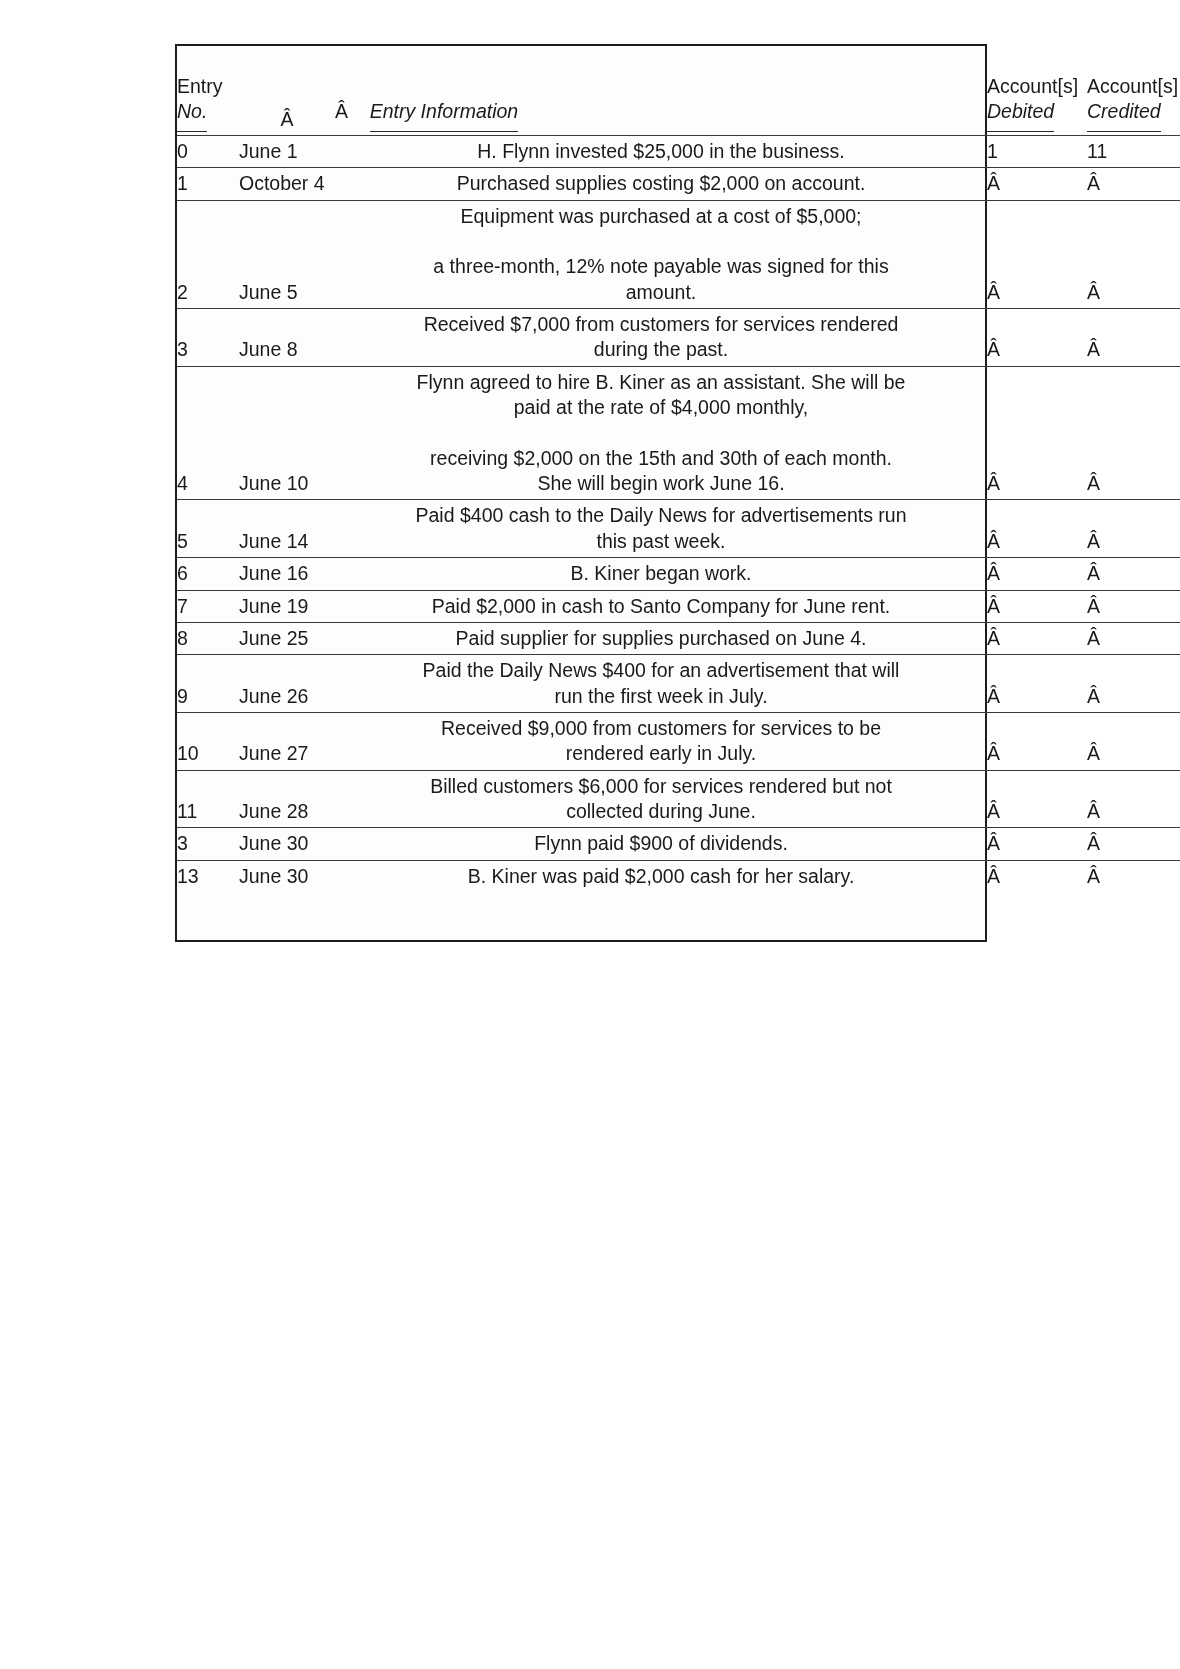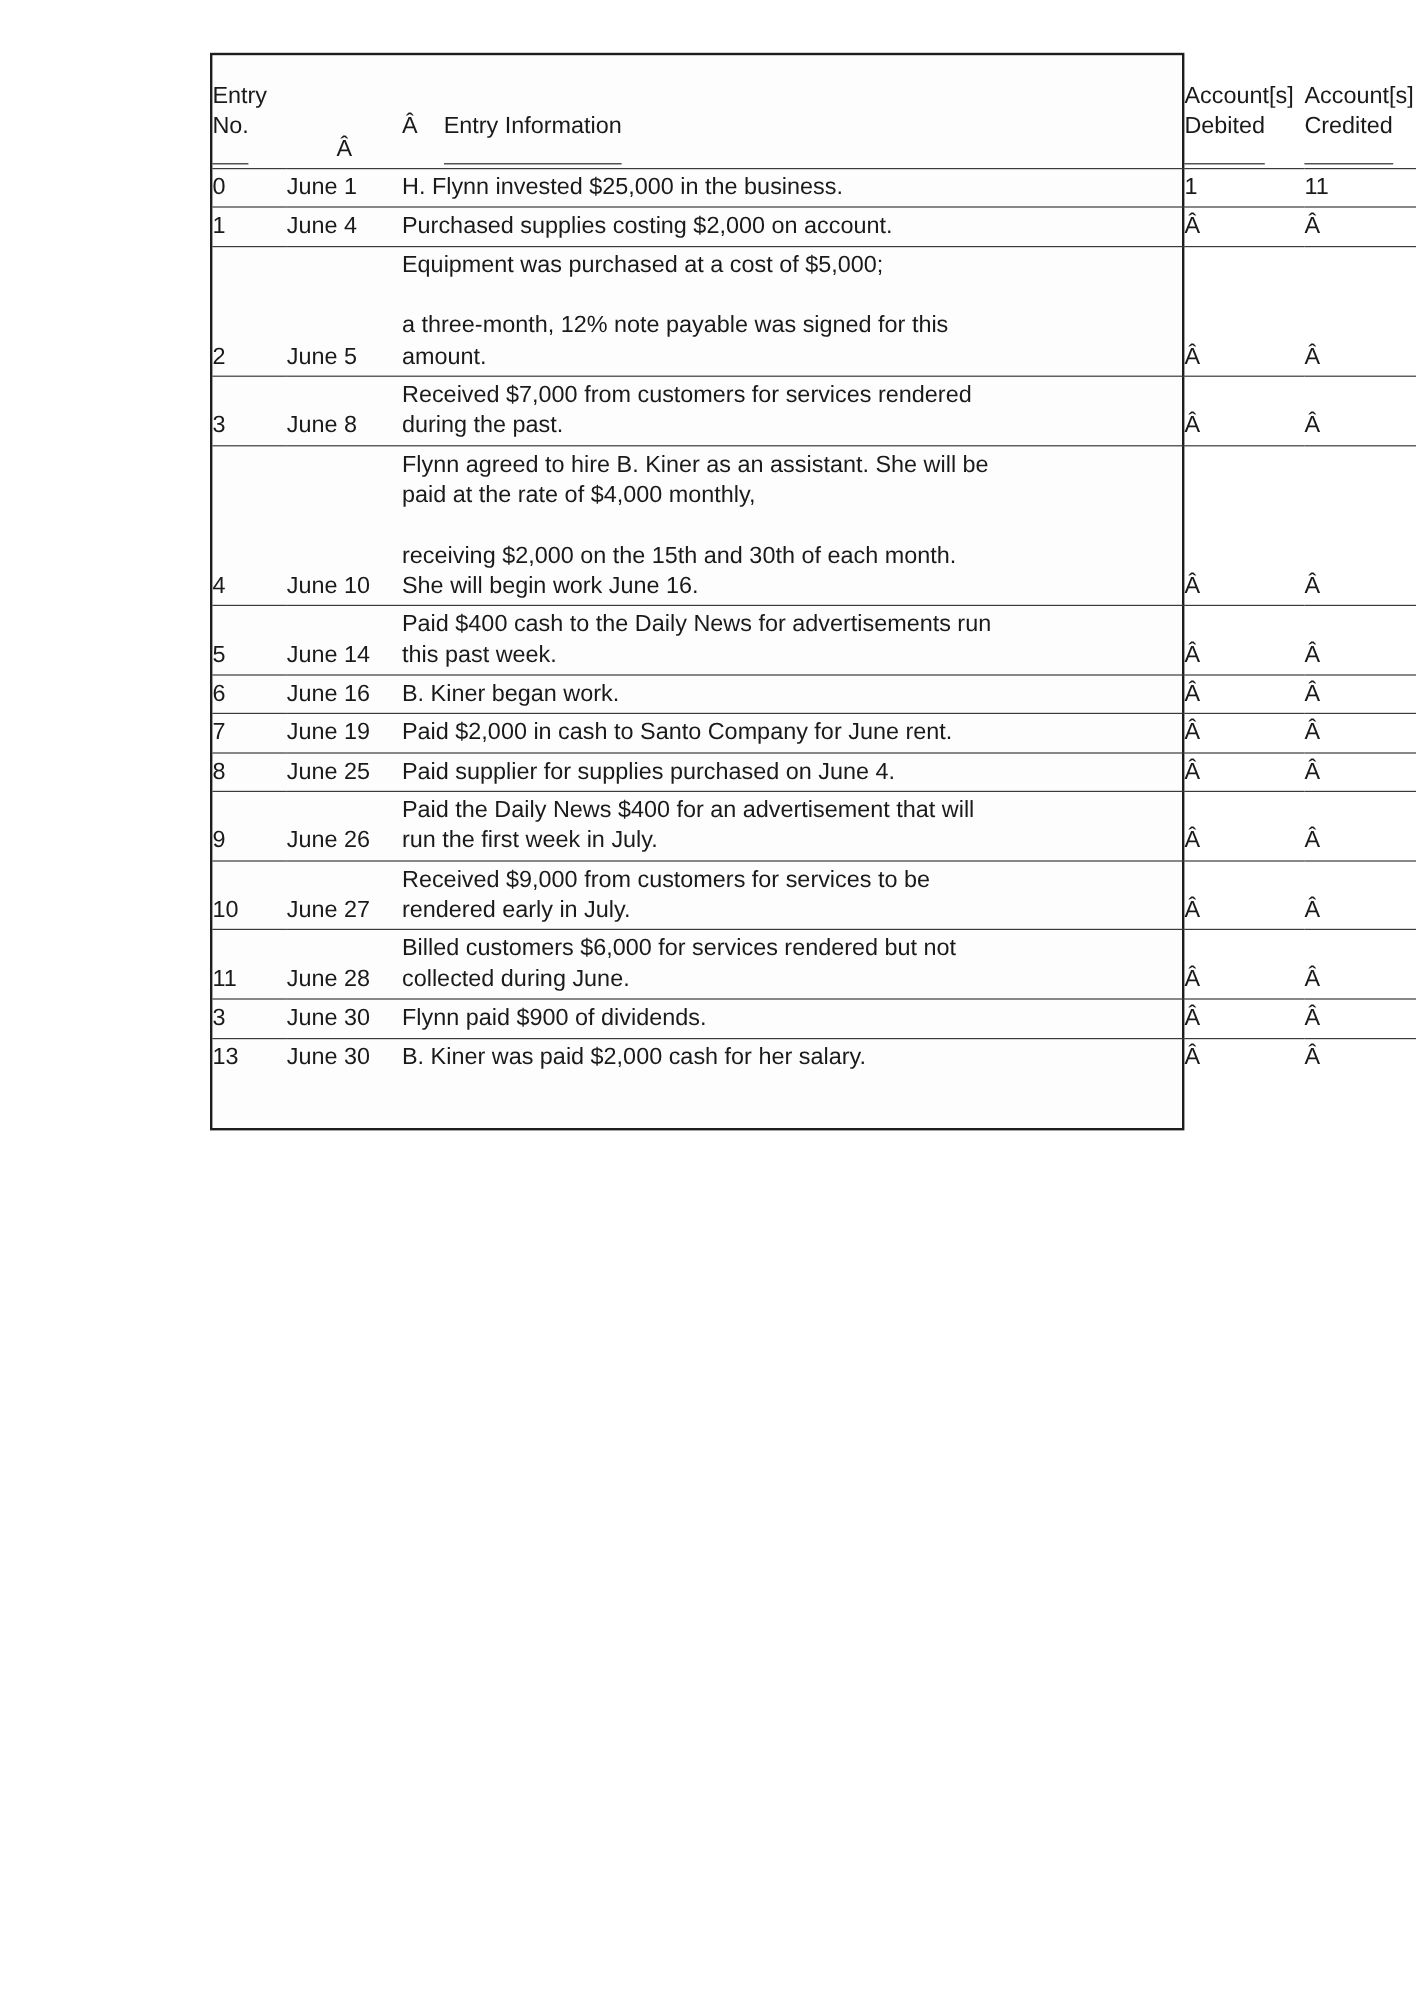--- a/index.html
+++ b/index.html
@@ -76,21 +76,21 @@
   .cell-no {
     padding-left: 9px;
     text-align: left;
     white-space: nowrap;
   }
   .cell-date {
     white-space: nowrap;
     padding-right: 2px;
   }
   .cell-info {
-    text-align: left;
+    text-align: center;
     padding-left: 9px;
   }
   .cell-acct {
     text-align: left;
     padding-left: 22px;
     white-space: nowrap;
   }
 
   
   .cell-deb, th.head-deb {
@@ -108,22 +108,23 @@
     display: block;
     line-height: 1.28;
   }
   .hdr-top {
     display: block;
     white-space: nowrap;
   }
   .hdr-underline {
     display: inline-block;
     border-bottom: 1.6px solid #2a2a2a;
-    padding-bottom: 18px;
-    white-space: nowrap;
+    padding-bottom: 7px;
+    white-space: nowrap;
+    font-style: italic;
   }
   .head-no     { padding-left: 9px; }
   .head-pad    { text-align: center; }
   .head-info   { padding-left: 9px; }
   .head-deb,
   .head-cred   { padding-left: 22px; }
 
   
   tr.head-row > th {
     height: 64px;
@@ -209,21 +210,21 @@
             <td class="cell-info">
               <span class="info-lines">
                 <span class="ln">H. Flynn invested $25,000 in the business.</span>
               </span>
             </td>
             <td class="cell-acct cell-deb"><span class="acct-val">1</span></td>
             <td class="cell-acct cell-cred"><span class="acct-val">11</span></td>
           </tr>
           <tr class="data-row">
             <td class="cell-no">1</td>
-            <td class="cell-date">June 4</td>
+            <td class="cell-date">October 4</td>
             <td class="cell-info">
               <span class="info-lines">
                 <span class="ln">Purchased supplies costing $2,000 on account.</span>
               </span>
             </td>
             <td class="cell-acct cell-deb"><span class="acct-val">Â</span></td>
             <td class="cell-acct cell-cred"><span class="acct-val">Â</span></td>
           </tr>
           <tr class="data-row">
             <td class="cell-no">2</td>

